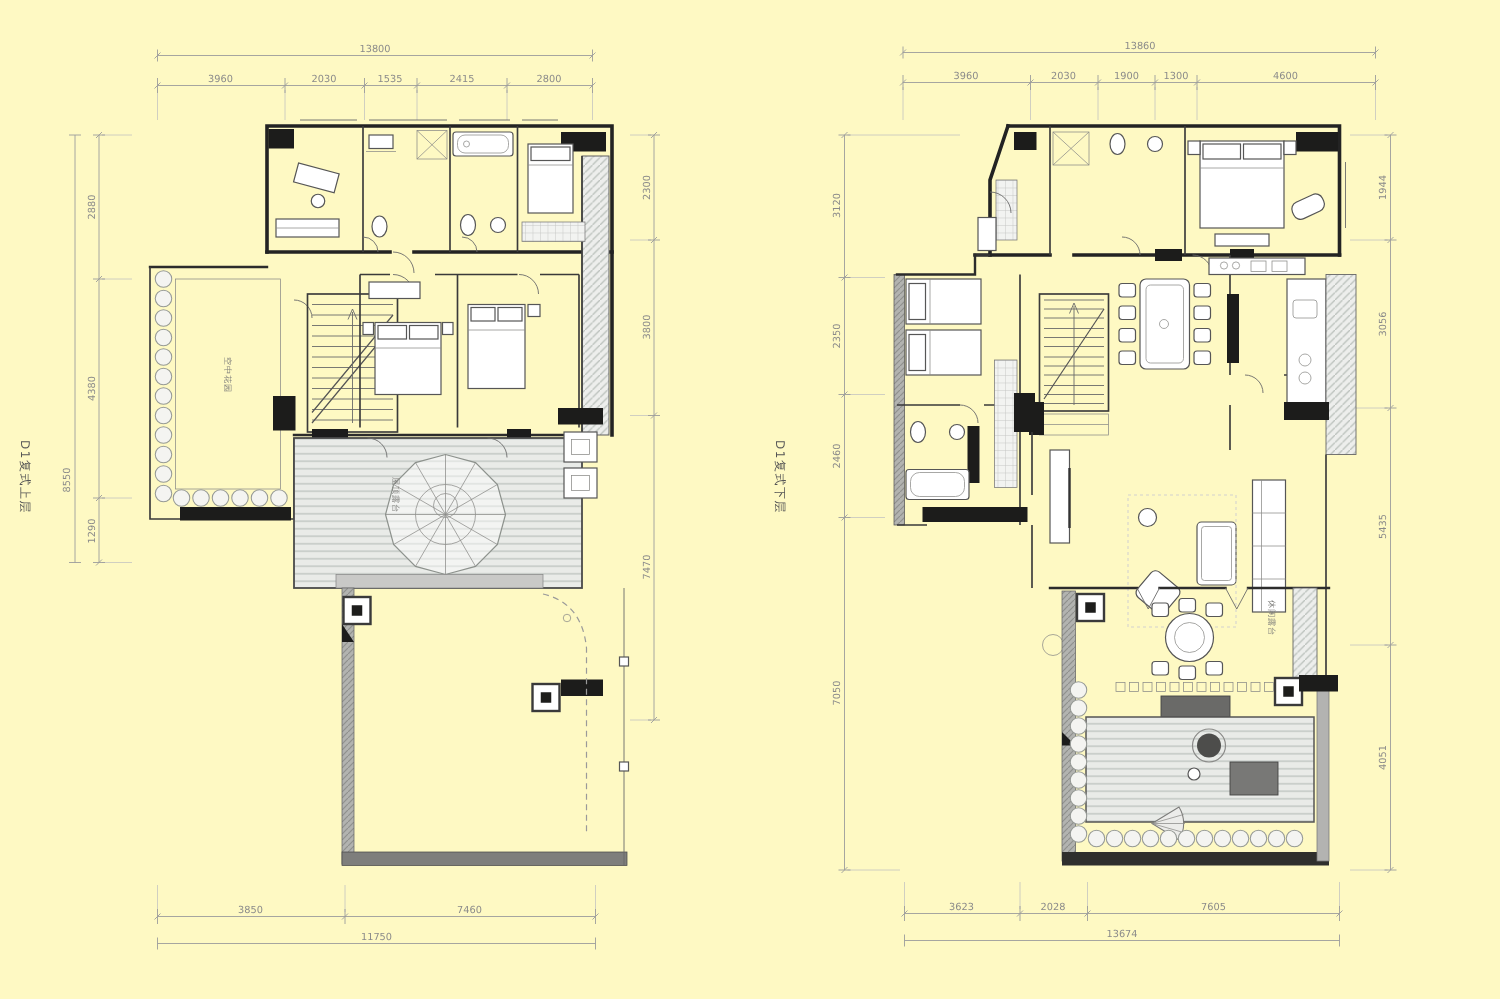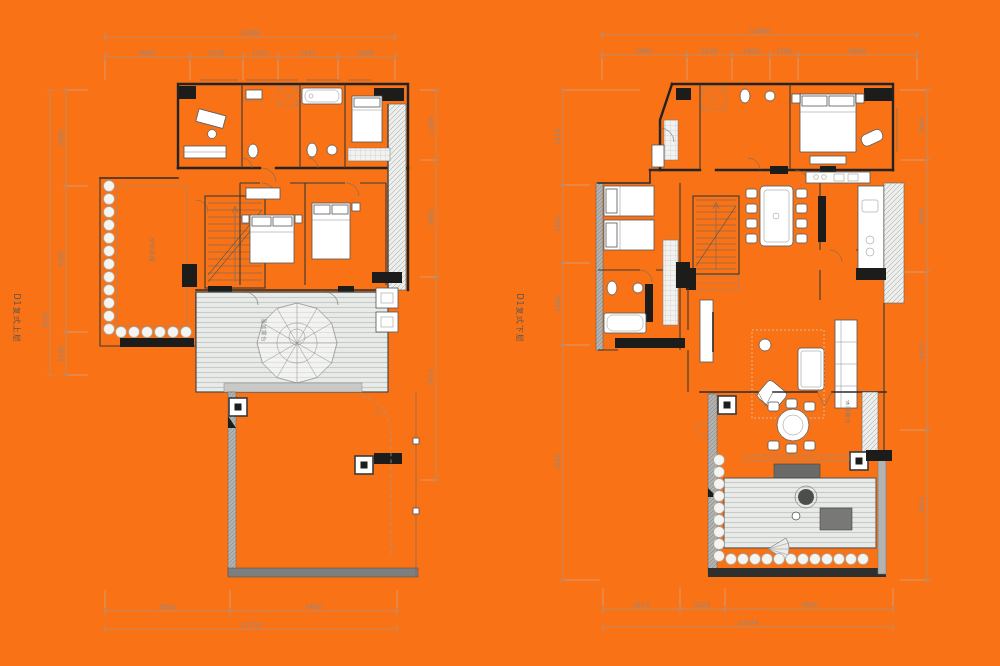--- a/index.html
+++ b/index.html
@@ -1,16 +1,16 @@
 <!DOCTYPE html>
 <html><head>
 <meta charset="utf-8">
 <style>
   html,body{margin:0;padding:0;background:#ffffff;}
-  .canvas{position:relative;width:1000px;height:666px;background:#f97316;overflow:hidden;
+  .canvas{position:relative;width:1000px;height:666px;background:#fef9c3;overflow:hidden;
           font-family:"DejaVu Sans",sans-serif;}
   svg{position:absolute;left:0;top:0;}
   
   .w2{stroke:#232323;stroke-width:2.4;fill:none;stroke-linecap:square}
   .w15{stroke:#2c2c2c;stroke-width:1.6;fill:none;stroke-linecap:square}
   .w1{stroke:#3a3a3a;stroke-width:1.1;fill:none}
   .t{stroke:#6a6a6a;stroke-width:0.6;fill:none}
   .fl{stroke:#8b8b88;stroke-width:0.5;fill:none}
   .f{stroke:#565656;stroke-width:0.8;fill:#ffffff}
   .blk{fill:#1c1c1b;stroke:none}

